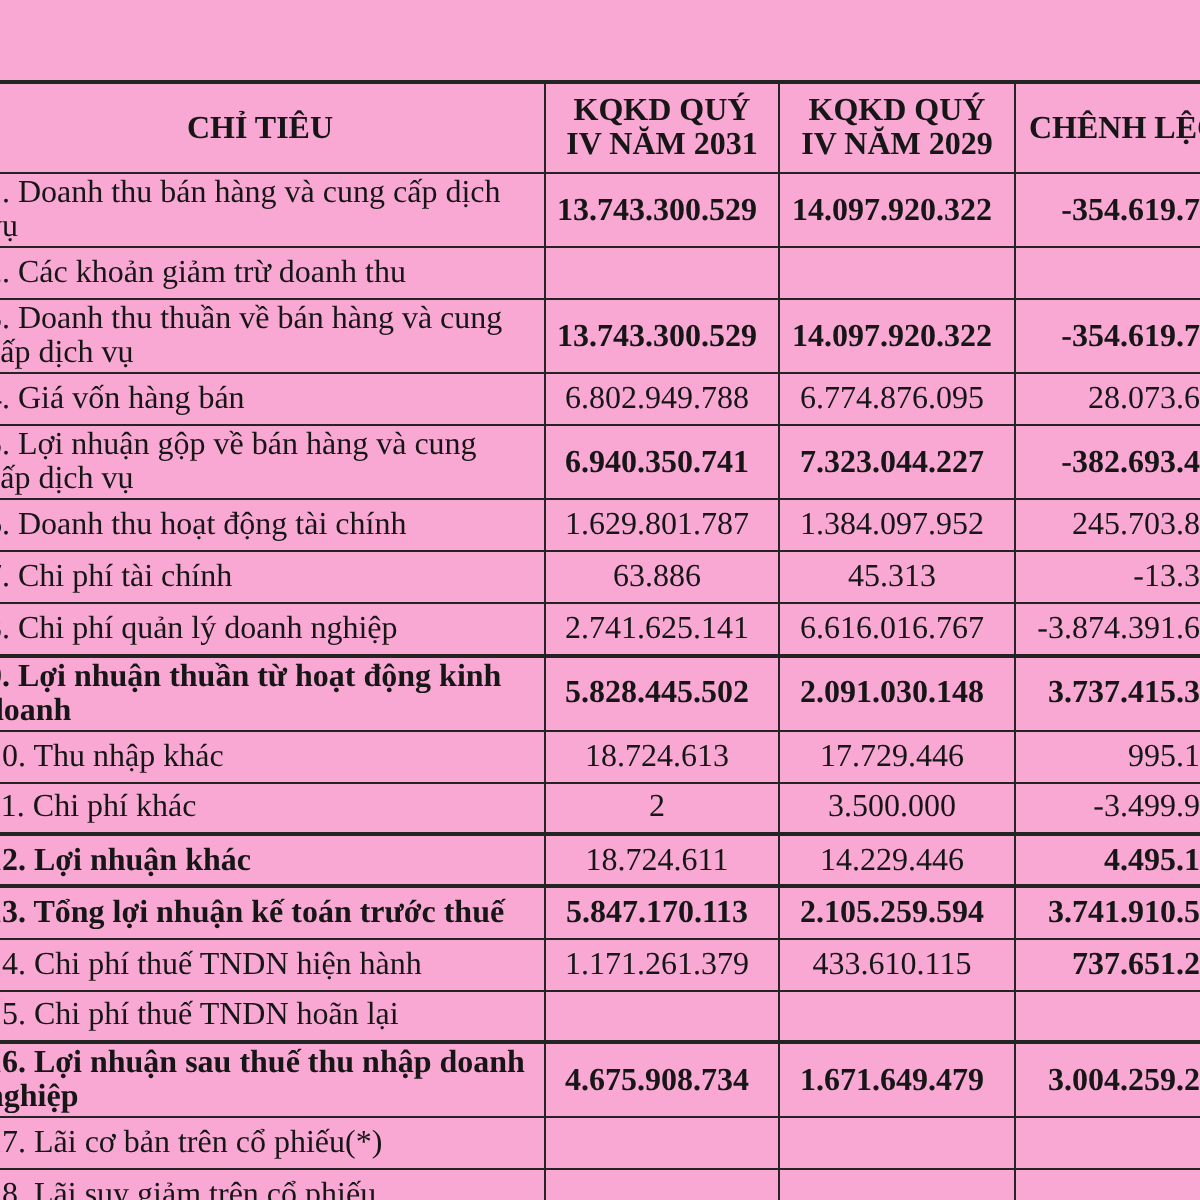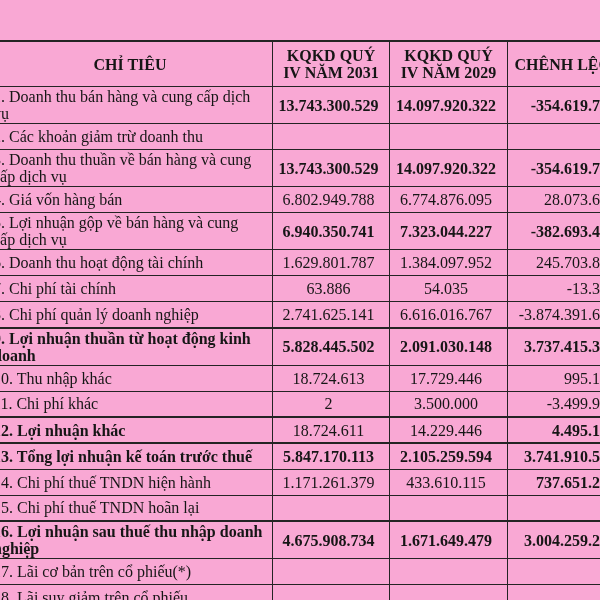--- a/index.html
+++ b/index.html
@@ -120,21 +120,21 @@
         </tr>
         <tr class="s">
           <td class="lab">6. Doanh thu hoạt động tài chính</td>
           <td class="num">1.629.801.787</td>
           <td class="num">1.384.097.952</td>
           <td class="diffc">245.703.835</td>
         </tr>
         <tr class="s">
           <td class="lab">7. Chi phí tài chính</td>
           <td class="num">63.886</td>
-          <td class="num">54.035</td>
+          <td class="num">45.313</td>
           <td class="diffc">-13.379</td>
         </tr>
         <tr class="s">
           <td class="lab">8. Chi phí quản lý doanh nghiệp</td>
           <td class="num">2.741.625.141</td>
           <td class="num">6.616.016.767</td>
           <td class="diffc">-3.874.391.626</td>
         </tr>
         <tr class="d tk">
           <td class="lab b">9. Lợi nhuận thuần từ hoạt động kinh doanh</td>

